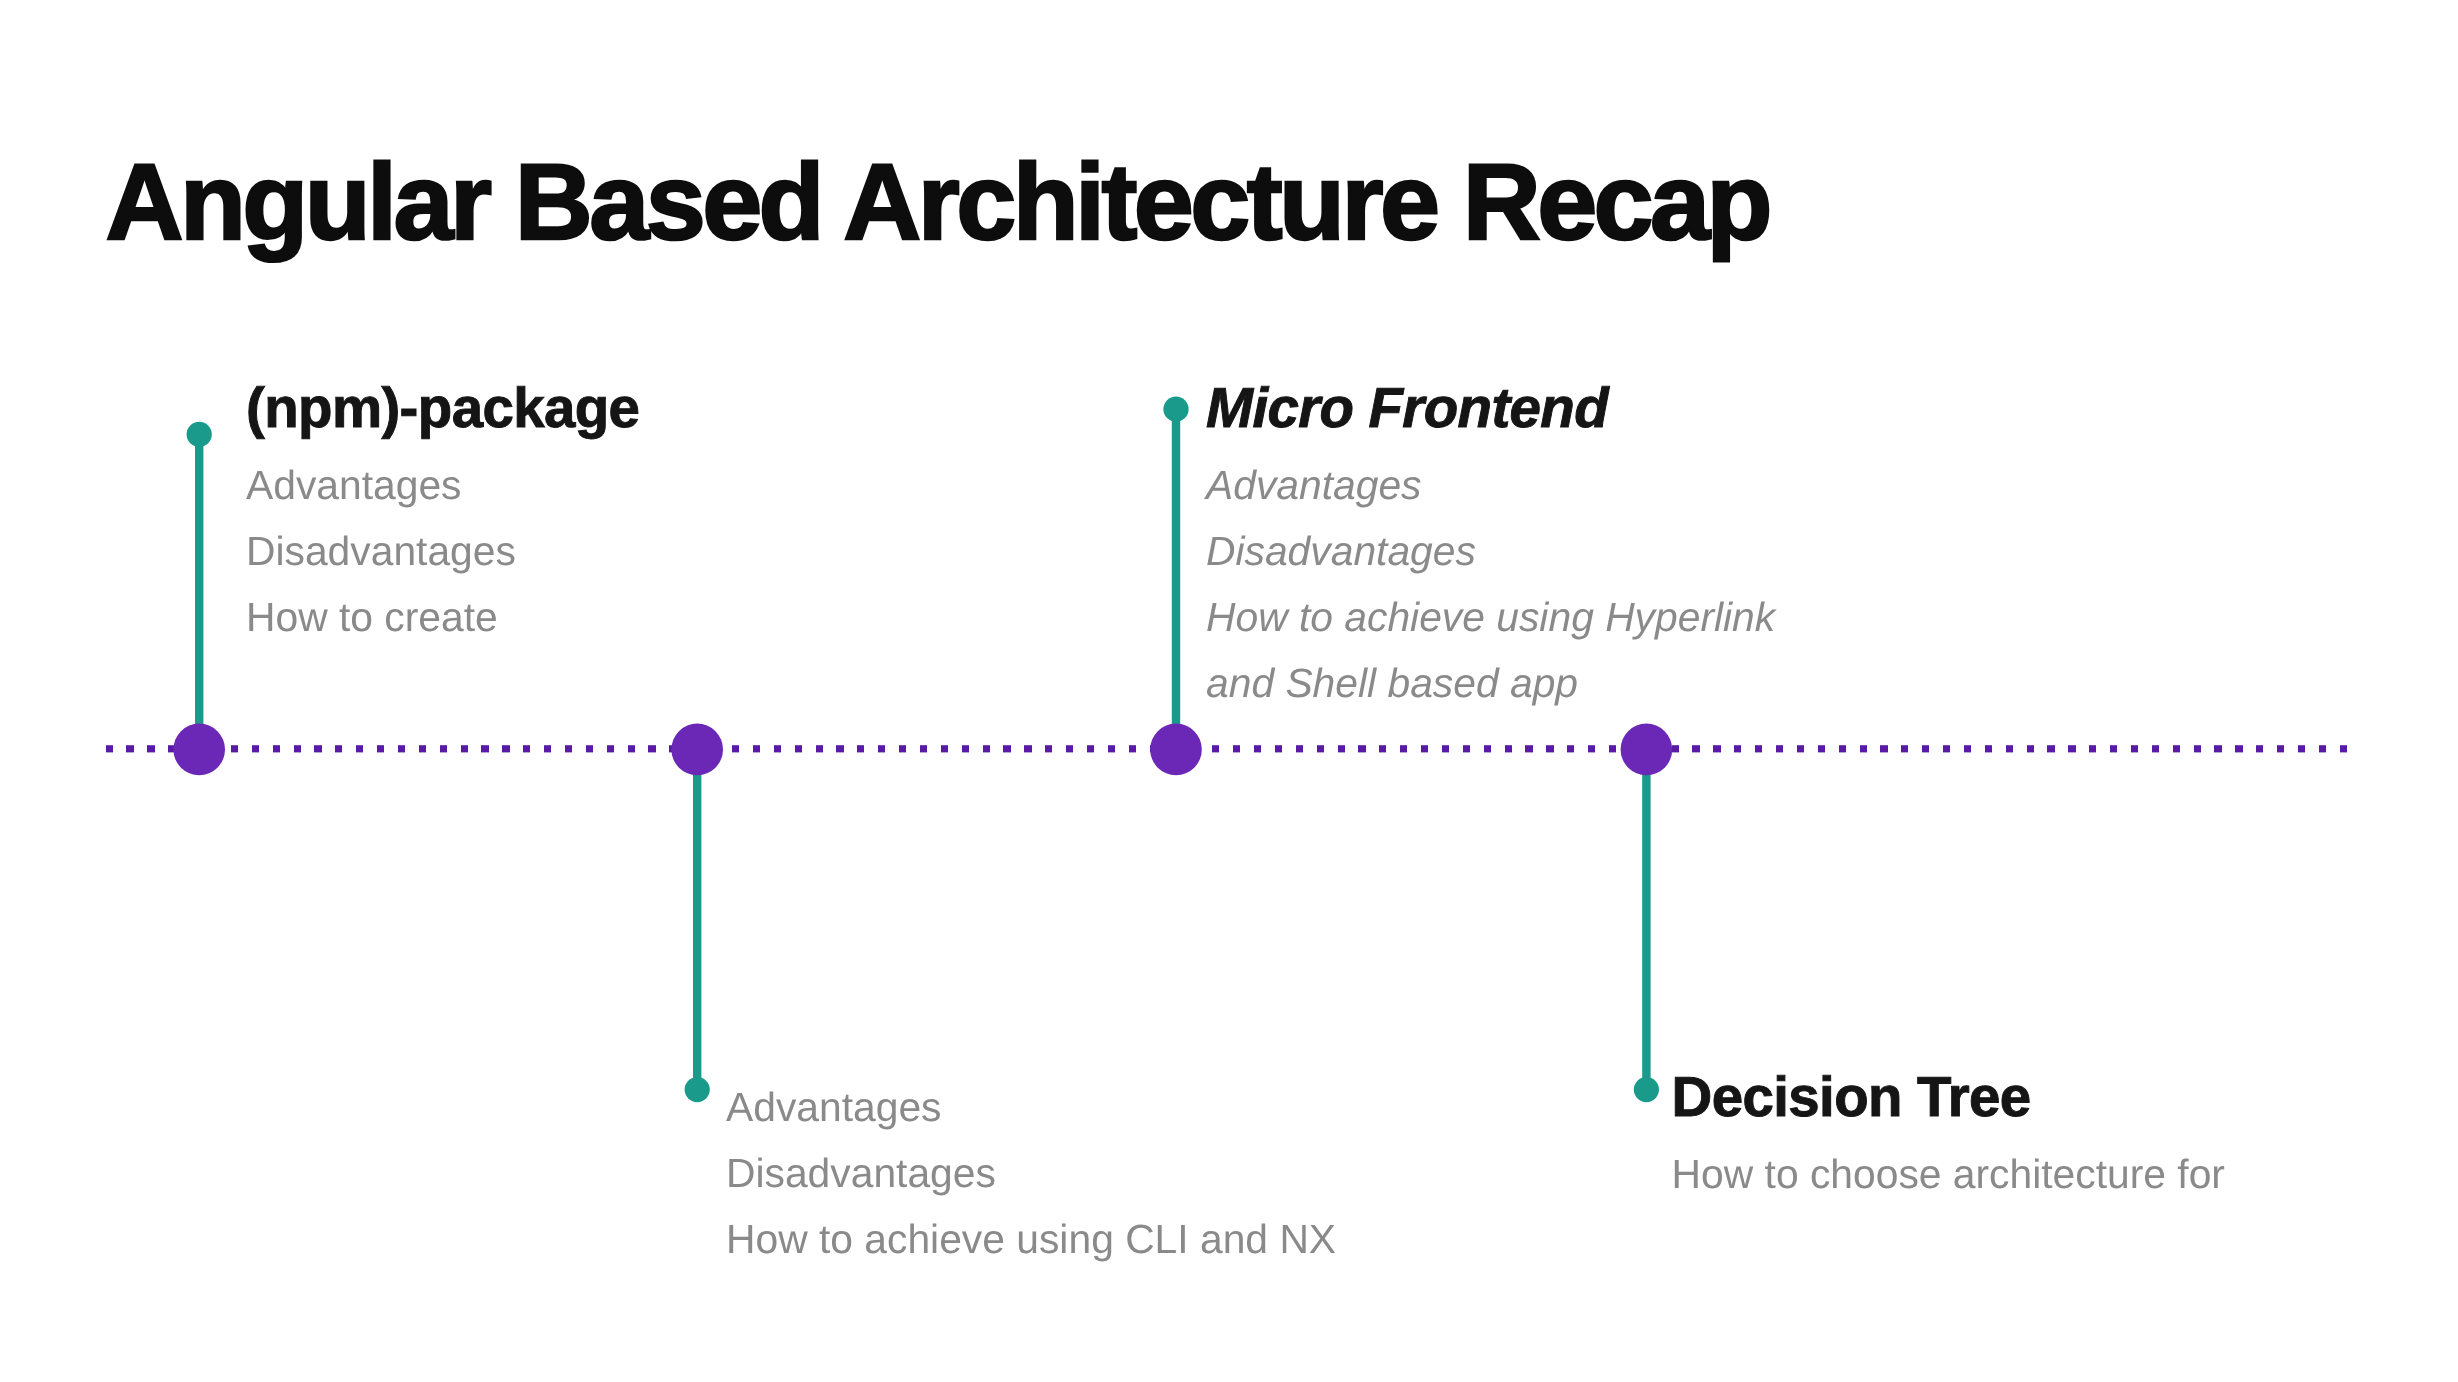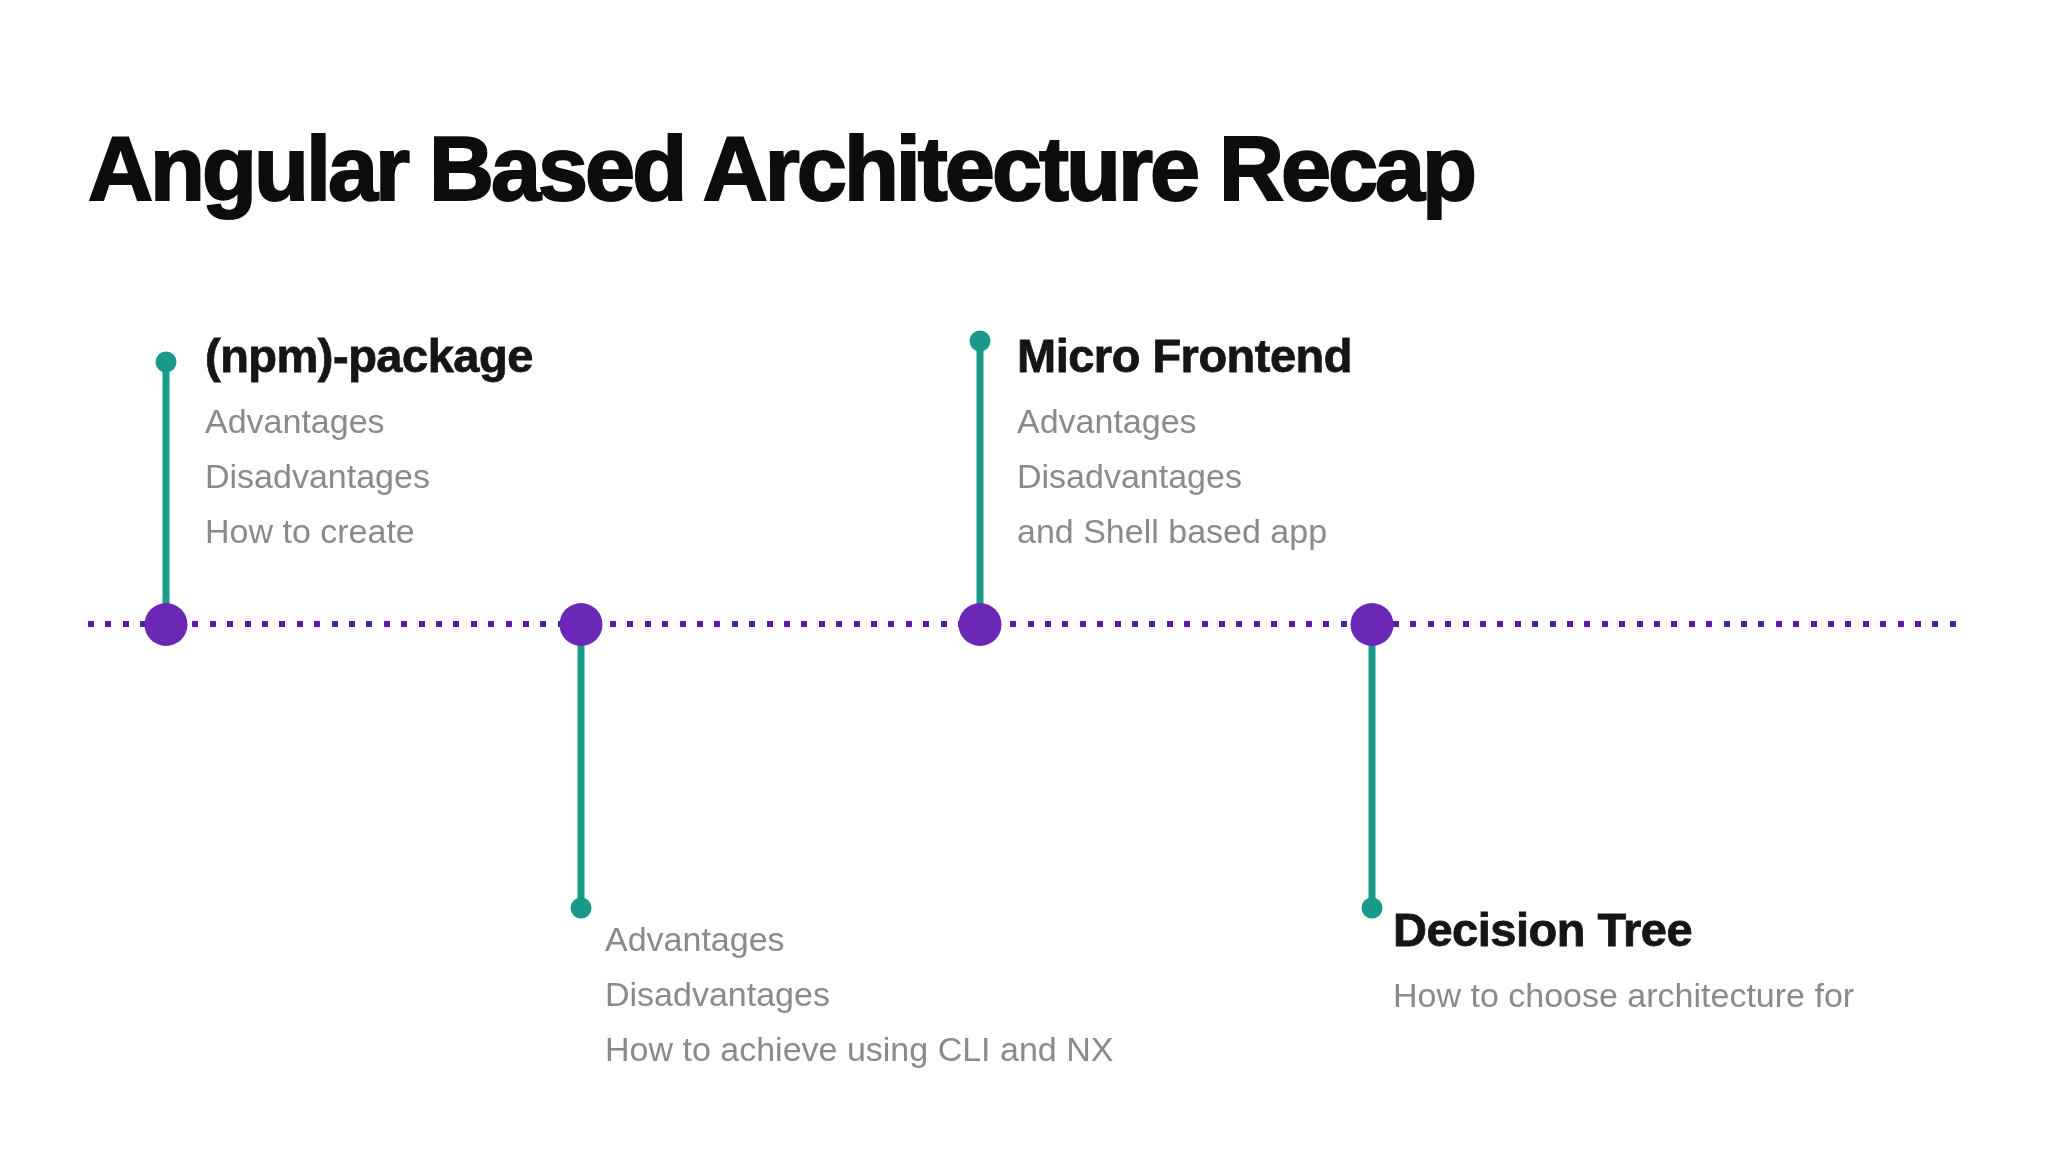--- a/index.html
+++ b/index.html
@@ -52,21 +52,21 @@
     z-index:3;
   }
   .small-dot{
     position:absolute;
     width:21px;height:21px;
     border-radius:50%;
     background:var(--teal,#199a8b);
     transform:translate(-10.5px,-10.5px);
     z-index:2;
   }
-  .content{position:absolute;z-index:2;margin-top:16px;}
+  .content{position:absolute;z-index:2;}
   .milestone-title{
     margin:0;
     font-size:47px;
     line-height:56px;
     font-weight:700;
     letter-spacing:-0.5px;
     color:#151515;
     -webkit-text-stroke:0.8px #151515;
     white-space:nowrap;
   }
@@ -82,21 +82,21 @@
   .node.n1 .connector{top:362px;height:252px;}
   .node.n1 .small-dot{top:362px;}
   .node.n1 .content{left:39px;top:312px;}
   .node.n2{left:581px;}
   .node.n2 .connector{top:634px;height:274px;}
   .node.n2 .small-dot{top:908px;}
   .node.n2 .content{left:24px;top:886px;}
   .node.n3{left:980px;}
   .node.n3 .connector{top:341px;height:273px;}
   .node.n3 .small-dot{top:341px;}
-  .node.n3 .content{left:37px;top:312px;}
+  .node.n3 .content{left:25px;top:312px;font-style:italic;}
   .node.n4{left:1372px;}
   .node.n4 .connector{top:634px;height:274px;}
   .node.n4 .small-dot{top:908px;}
   .node.n4 .content{left:21px;top:886px;}
 </style>
 </head>
 <body>
 
 <div class="slide">
 
@@ -133,20 +133,21 @@
 
   <div class="node n3">
     <div class="connector"></div>
     <div class="small-dot"></div>
     <div class="big-dot"></div>
     <div class="content">
       <h2 class="milestone-title">Micro Frontend</h2>
       <div class="milestone-lines">
         <div class="milestone-line">Advantages</div>
         <div class="milestone-line">Disadvantages</div>
+        <div class="milestone-line">How to achieve using Hyperlink</div>
         <div class="milestone-line">and Shell based app</div>
       </div>
     </div>
   </div>
 
   <div class="node n4">
     <div class="connector"></div>
     <div class="small-dot"></div>
     <div class="big-dot"></div>
     <div class="content">

